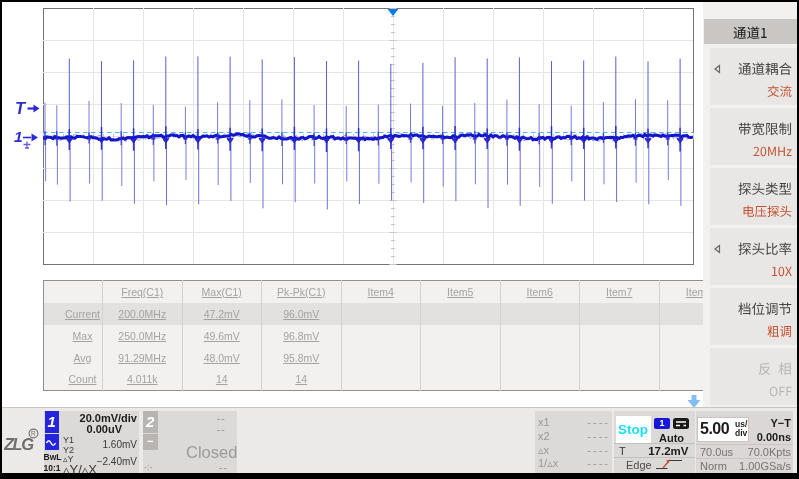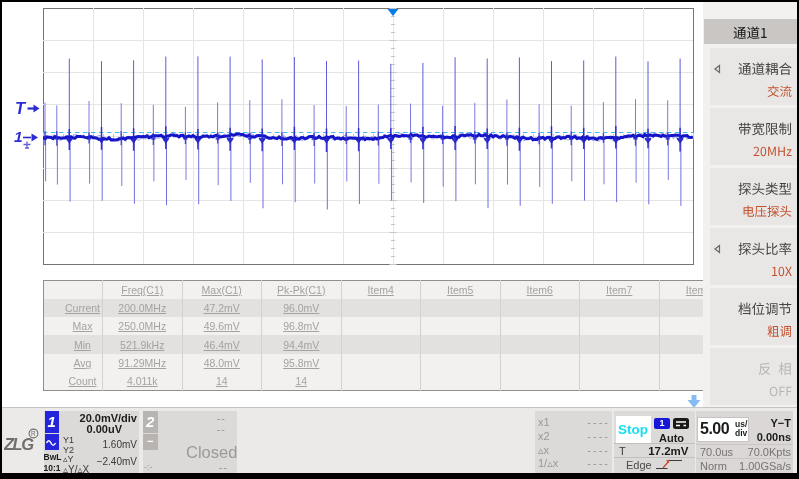--- a/index.html
+++ b/index.html
@@ -96,31 +96,20 @@
         <td class="lbl">Max</td>
         <td>250.0MHz</td>
         <td>49.6mV</td>
         <td>96.8mV</td>
         <td></td>
         <td></td>
         <td></td>
         <td></td>
         <td></td>
       </tr>
-      <tr class="g">
-        <td class="lbl">Min</td>
-        <td>521.9kHz</td>
-        <td>46.4mV</td>
-        <td>94.4mV</td>
-        <td></td>
-        <td></td>
-        <td></td>
-        <td></td>
-        <td></td>
-      </tr>
       <tr class="">
         <td class="lbl">Avg</td>
         <td>91.29MHz</td>
         <td>48.0mV</td>
         <td>95.8mV</td>
         <td></td>
         <td></td>
         <td></td>
         <td></td>
         <td></td>
@@ -244,21 +233,21 @@
 <div class="blk" style="left:44px;top:2.5px;width:95px;height:63.5px"></div>
 <div class="chbox" style="left:44.5px;top:2.5px;height:22px;background:#2424dd;font-size:15px;line-height:22px">1</div>
 <div class="rt dk" style="left:59px;top:3.5px;width:78px;font-size:11px">20.0mV/div</div>
 <div class="rt dk" style="left:44px;top:14.5px;width:78px;font-size:11px">0.00uV</div>
 <div class="chbox" style="left:44.5px;top:26px;height:15.5px;background:#2424dd">
 <svg width="13" height="12" viewBox="0 0 13 12" xmlns="http://www.w3.org/2000/svg">
         <path d="M1.5 7 Q3.75 2.5 6 7 T10.5 7" stroke="#fff" stroke-width="1.5" fill="none"></path>
       </svg></div>
 <div class="lt dk" style="left:43.5px;top:44px;font-size:8.5px">BwL</div>
 <div class="lt dk" style="left:43.5px;top:55px;font-size:8.5px">10:1</div>
-<div class="lt" style="left:63px;top:28px;font-size:9px;color:#3a3a3a;line-height:9.7px">Y1<br>Y2<br>▵Y<br><span style="font-size:10px">▵Y/▵X</span></div>
+<div class="lt" style="left:63px;top:28px;font-size:9px;color:#3a3a3a;line-height:9.7px">Y1<br>Y2<br>▵Y<br><span style="font-size:13px">▵Y/▵X</span></div>
 <div class="rt" style="left:59px;top:28px;width:78px;font-size:10px;color:#3a3a3a;line-height:17px">1.60mV<br>−2.40mV<br>4.00mV<br><span style="letter-spacing:0.5px">----</span></div>
 
 <div class="blk" style="left:143px;top:2.5px;width:94px;height:63.5px"></div>
 <div class="chbox" style="left:143px;top:2.5px;height:22px;background:#b7b4b2;font-size:15px;line-height:22px">2</div>
 <div class="rt gy" style="left:157px;top:3.5px;width:69px;font-size:11px;letter-spacing:1px">--</div>
 <div class="rt gy" style="left:157px;top:14.5px;width:69px;font-size:11px;letter-spacing:1px">--</div>
 <div class="chbox" style="left:143px;top:26px;height:15.5px;background:#b7b4b2;font-size:11px;line-height:14px">−</div>
 <div class="lt" style="left:144px;top:54px;font-size:9px;color:#9a9794">-:-</div>
 <div class="rt gy" style="left:157px;top:53px;width:71px;font-size:11px;letter-spacing:1px">--</div>
 <div class="lt" style="left:186px;top:35px;font-size:16.5px;color:#9c9996">Closed</div>

